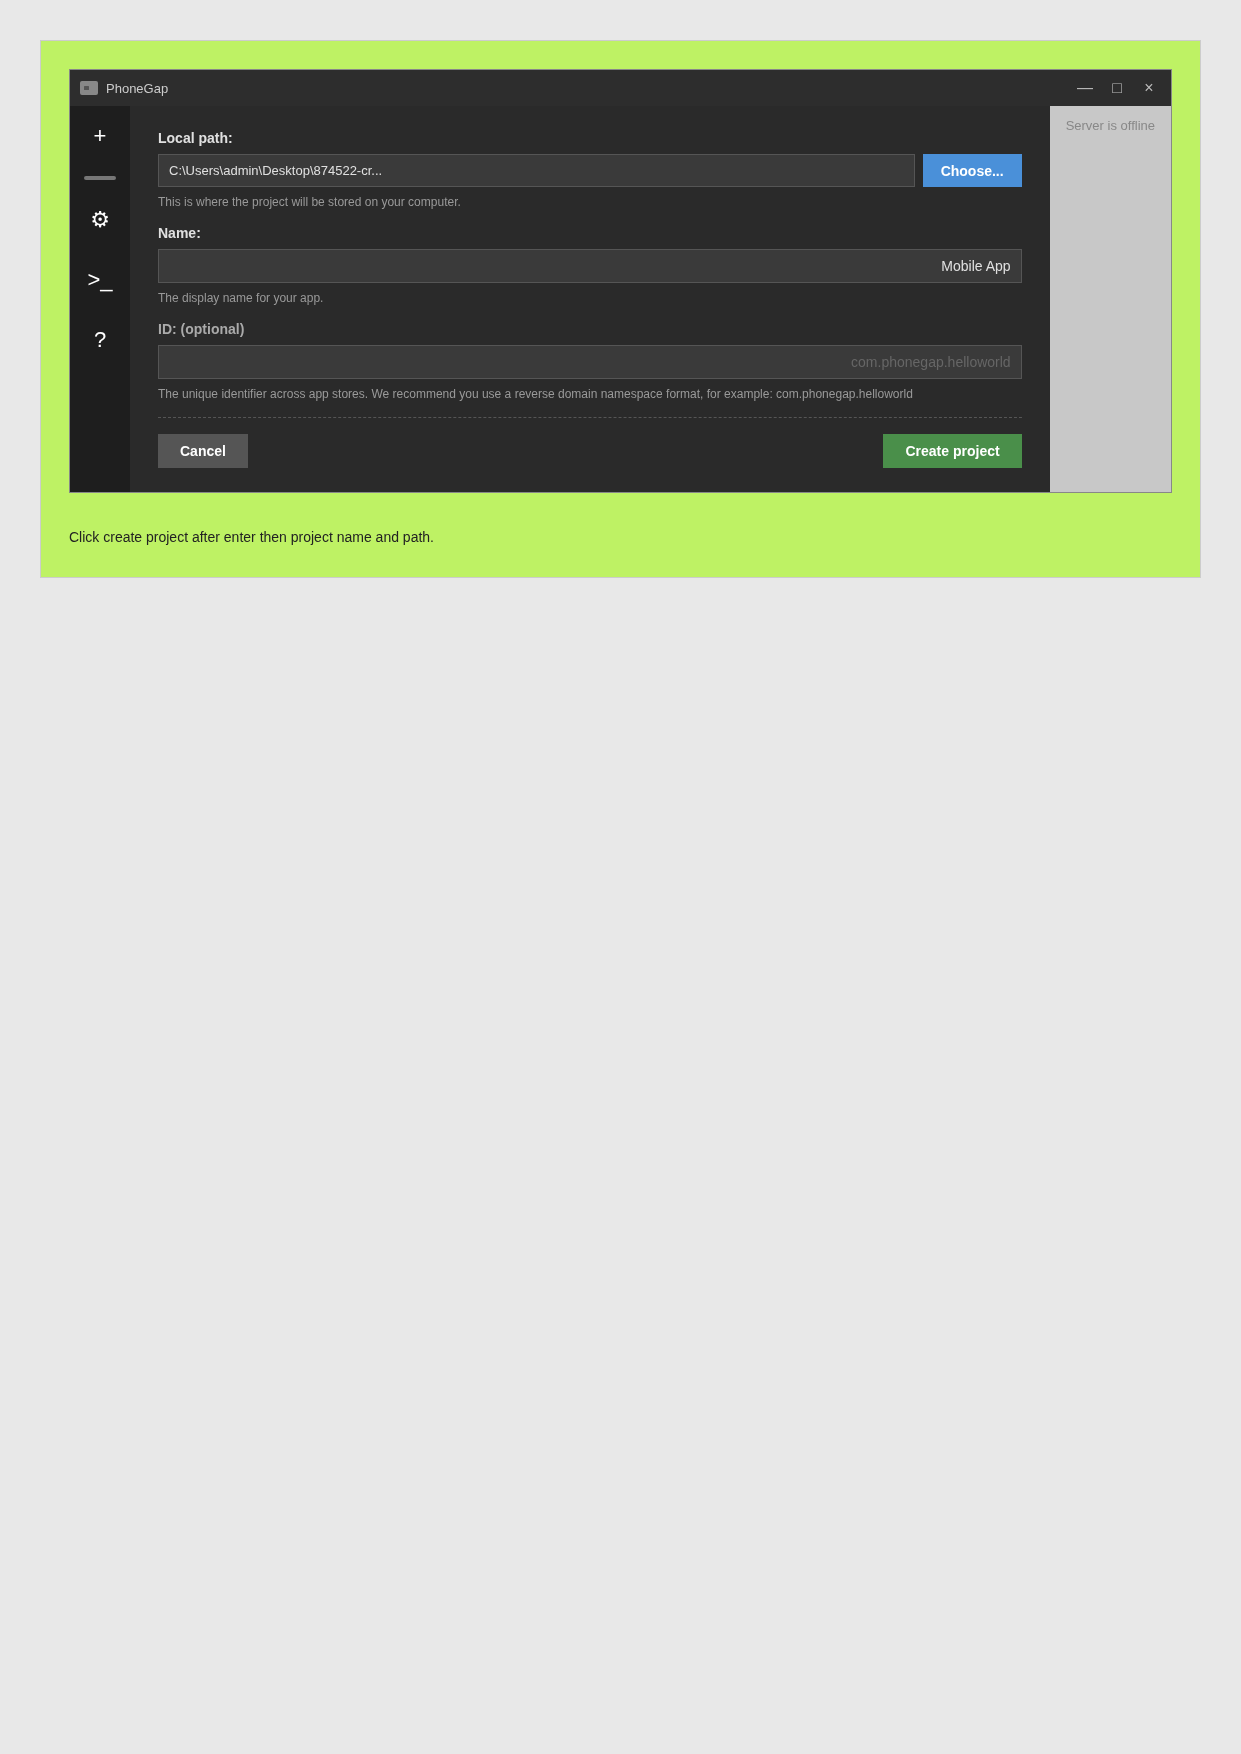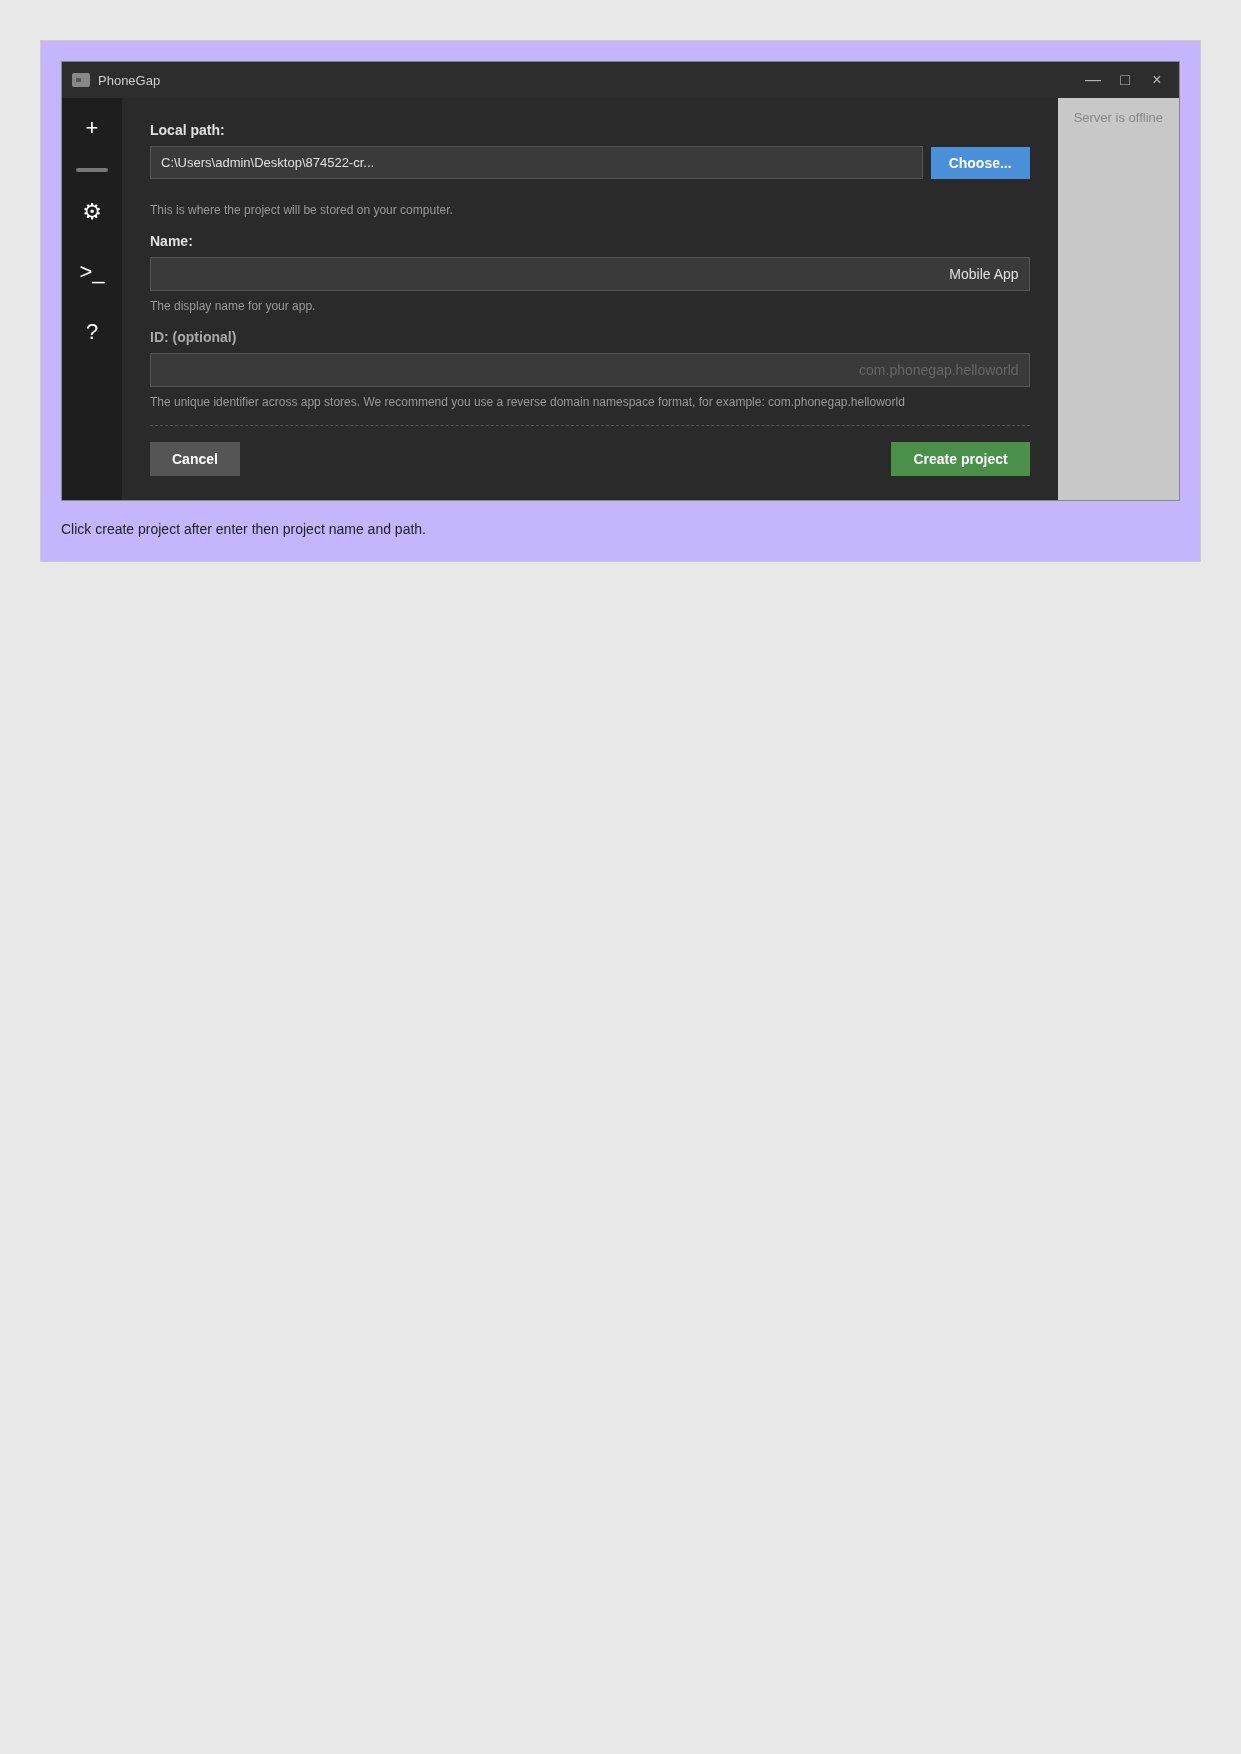--- a/index.html
+++ b/index.html
@@ -7,26 +7,26 @@
       background: #e8e8e8;
       display: flex;
       justify-content: center;
       align-items: flex-start;
       min-height: 1754px;
       font-family: 'Segoe UI', Arial, sans-serif;
       padding: 40px;
     }
     .page-wrapper {
       width: 1161px;
-      background: #c4b5fd;
+      background: #bef264;
       border: 1px solid #ccc;
-      padding: 20px;
+      padding: 28px;
       display: flex;
       flex-direction: column;
-      gap: 16px;
+      gap: 32px;
     }
     
     .app-window {
       width: 100%;
       border: 1px solid #888;
       background: #1e1e1e;
       display: flex;
       flex-direction: column;
     }
     
@@ -129,22 +129,21 @@
       margin-bottom: 8px;
     }
     .field-label span {
       color: #aaa;
       font-weight: 700;
       text-align: right;
     }
     .path-row {
       display: flex;
       gap: 8px;
-      margin-bottom: 24px;
-      align-items: center;
+      margin-bottom: 8px;
     }
     .path-input {
       flex: 1;
       background: #3a3a3a;
       border: 1px solid #555;
       color: #e0e0e0;
       padding: 8px 10px;
       font-size: 13px;
       outline: none;
     }

